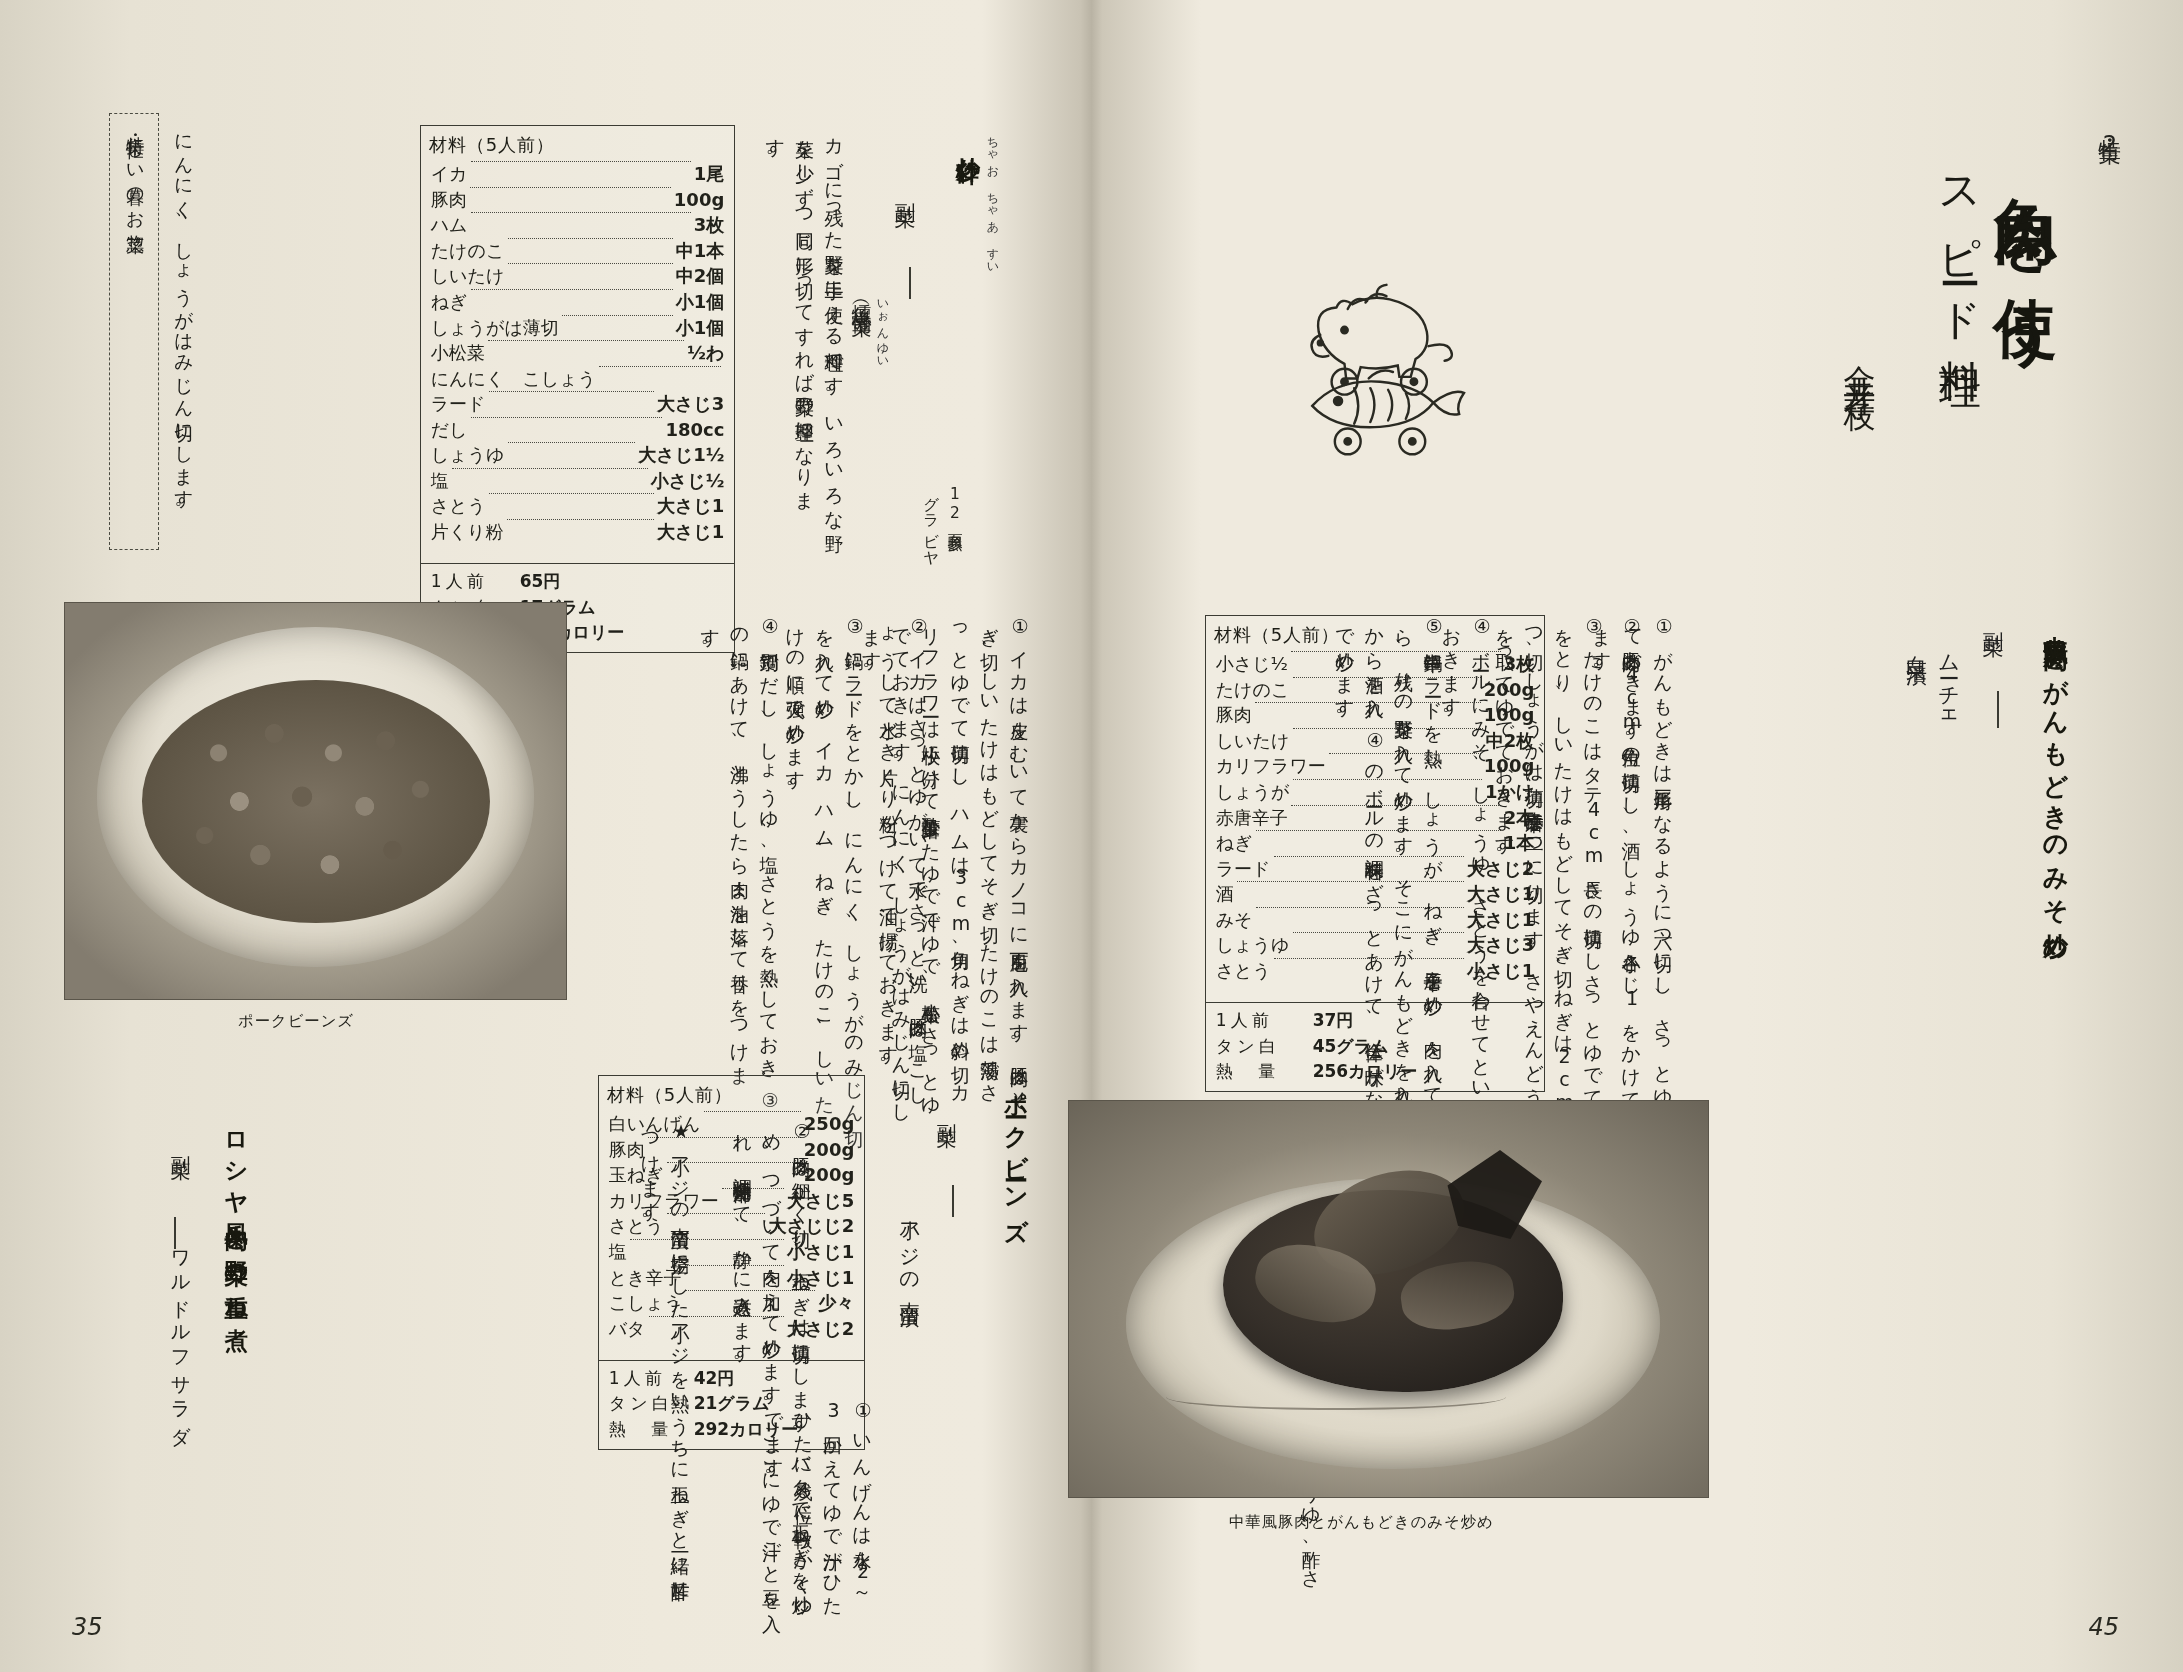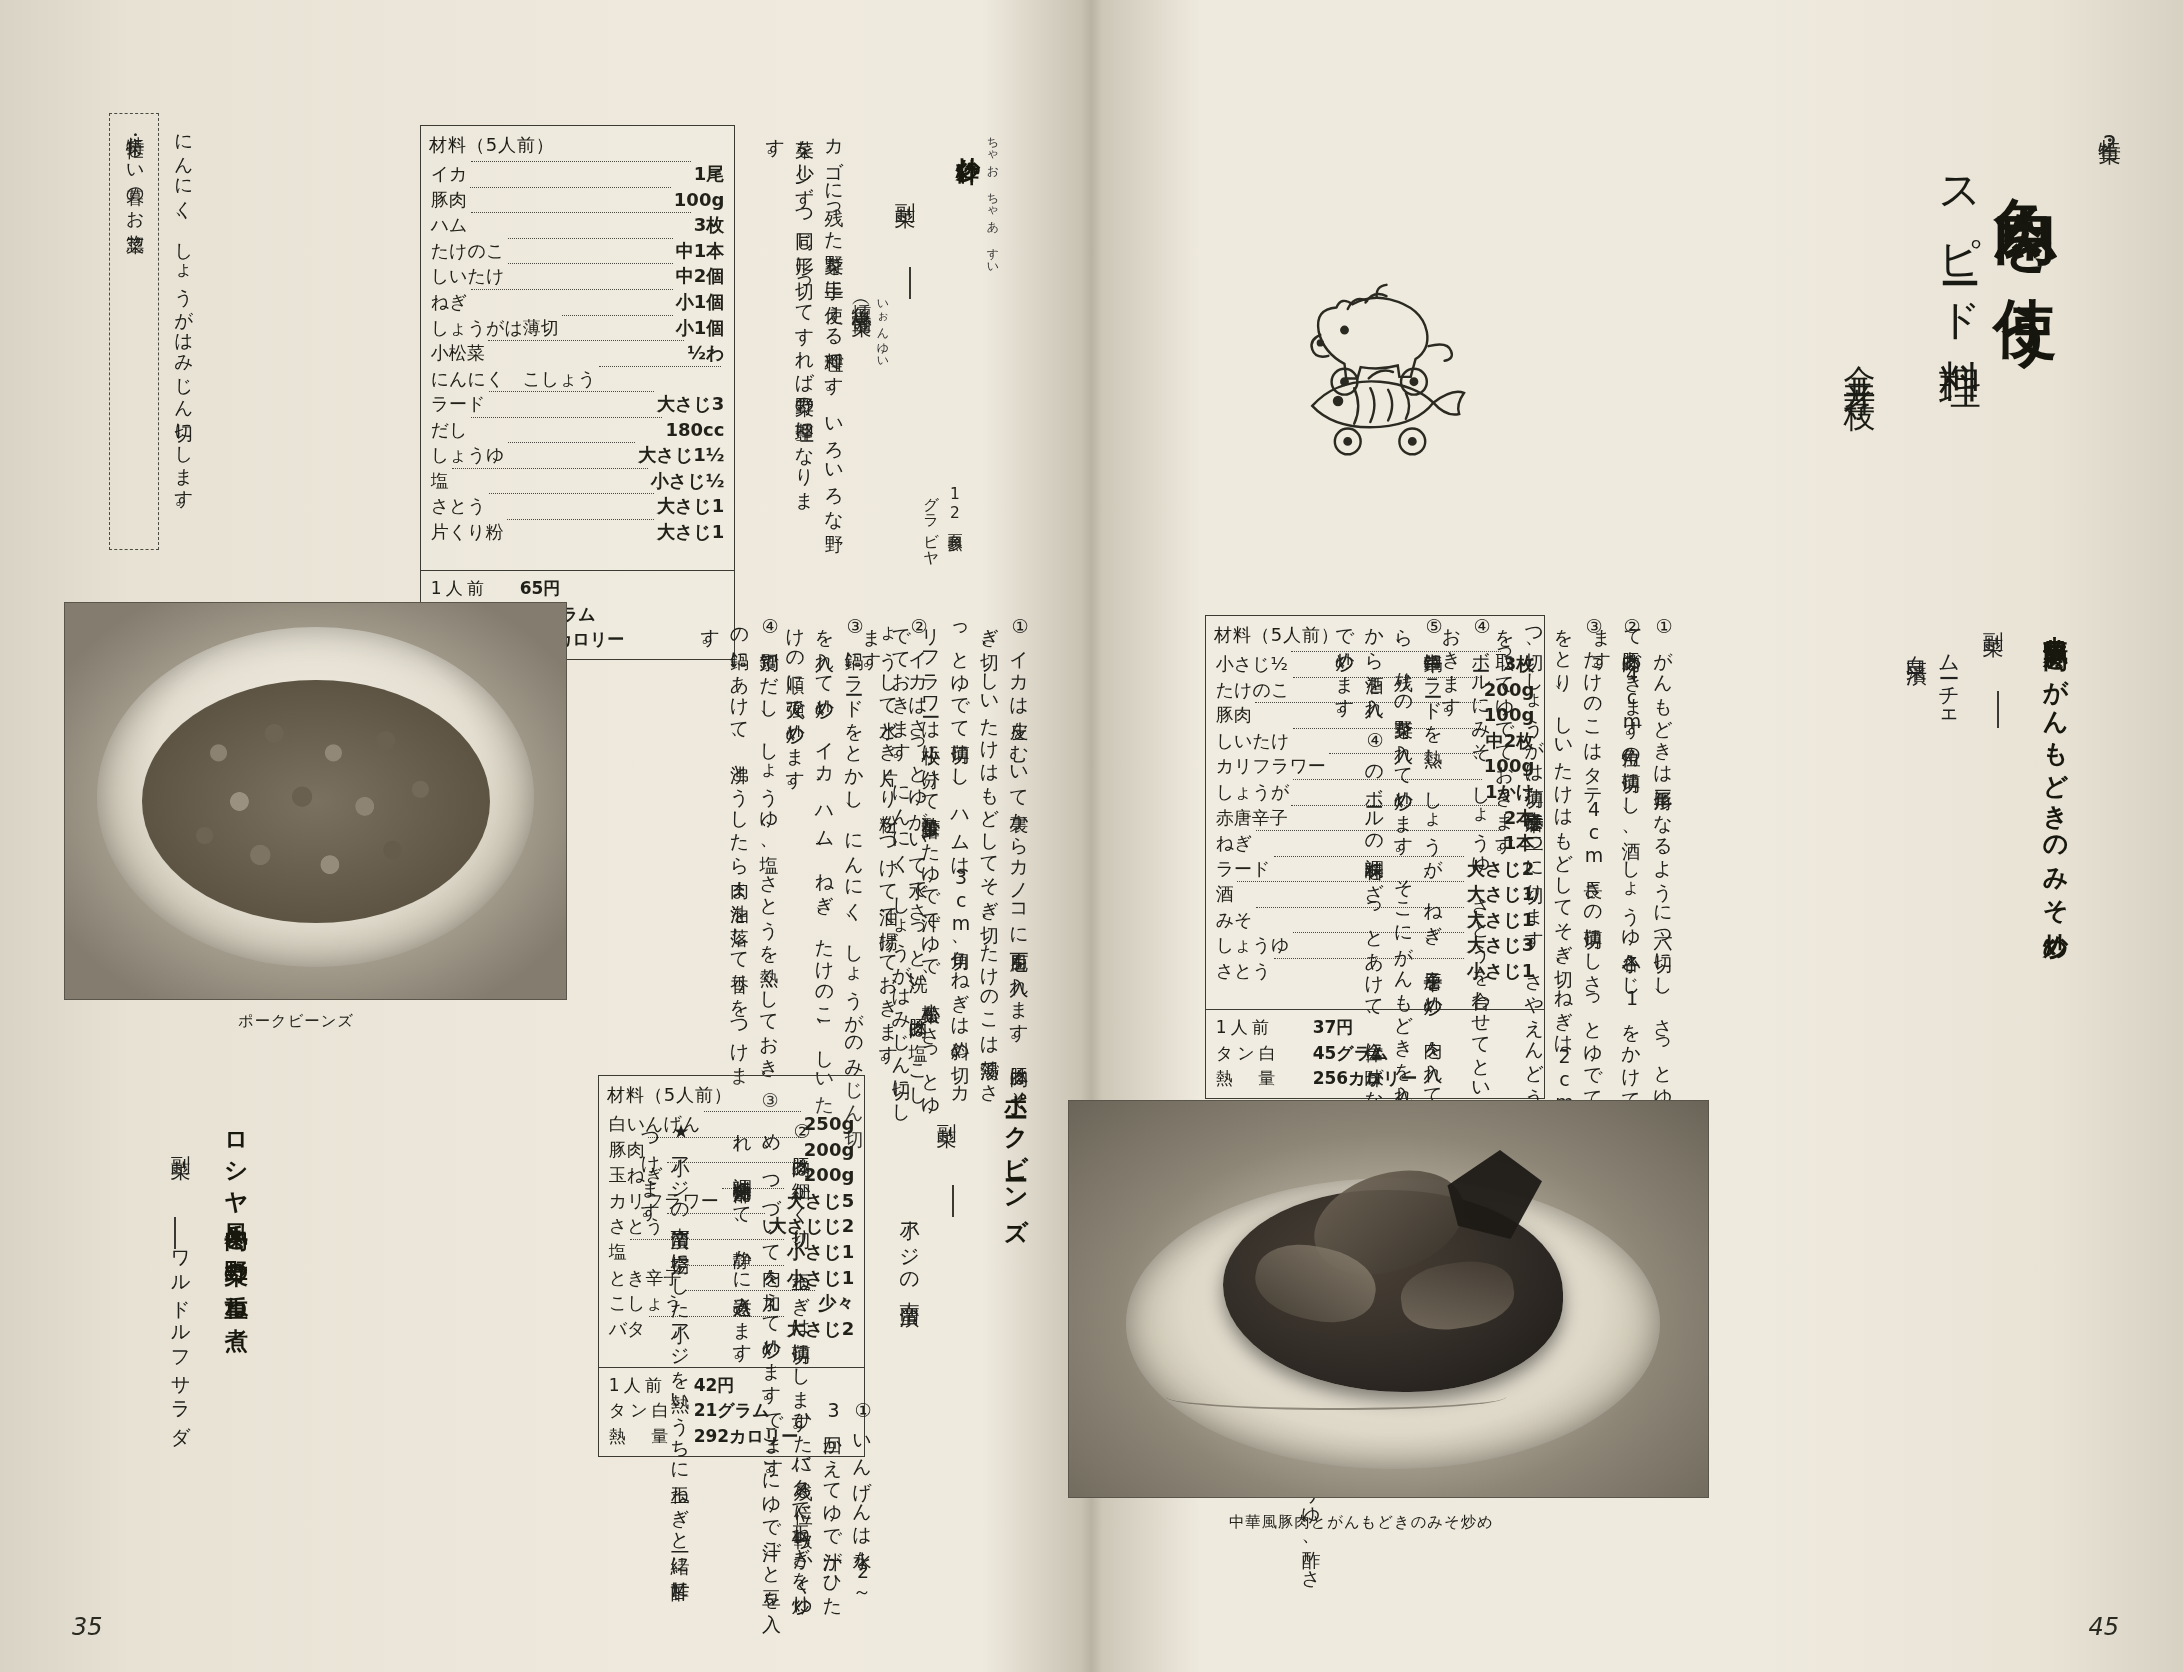--- a/index.html
+++ b/index.html
@@ -74,21 +74,21 @@
   .ing-list{list-style:none;margin:0;padding:3.2px 9.7px 4.9px 9.7px;}
   .ing-list li{
     display:flex;align-items:flex-start;font-size:18px;color:#22221b;line-height:1.42;
     white-space:nowrap;
   }
   .ing-list li .nm{flex:0 0 auto;}
   .ing-list li .dots{
     flex:1 1 auto;border-bottom:1.6px dotted #4a4a42;margin:0 3.2px 4.9px 3.2px;min-width:8px;
   }
   .ing-list li .qt{flex:0 0 auto;font-weight:bold;}
-  .nut{border-top:1.6px solid #3b3b33;margin-top:21px;padding:4.9px 9.7px 6.5px 9.7px;}
+  .nut{border-top:1.6px solid #3b3b33;margin-top:14px;padding:4.9px 9.7px 6.5px 9.7px;}
   .nut div{display:flex;font-size:17px;line-height:1.5;color:#20201a;}
   .nut div .k{width:97px;letter-spacing:.25em;}
   .nut div .v2{font-weight:bold;}
 
   .rbox-r{position:absolute;left:105px;top:615px;width:340px;}
 
   .photo{
     position:absolute;background:#6f6a5e;border:0.8px solid #5a554a;overflow:hidden;
   }
   .photo .plate{position:absolute;border-radius:50%;}

